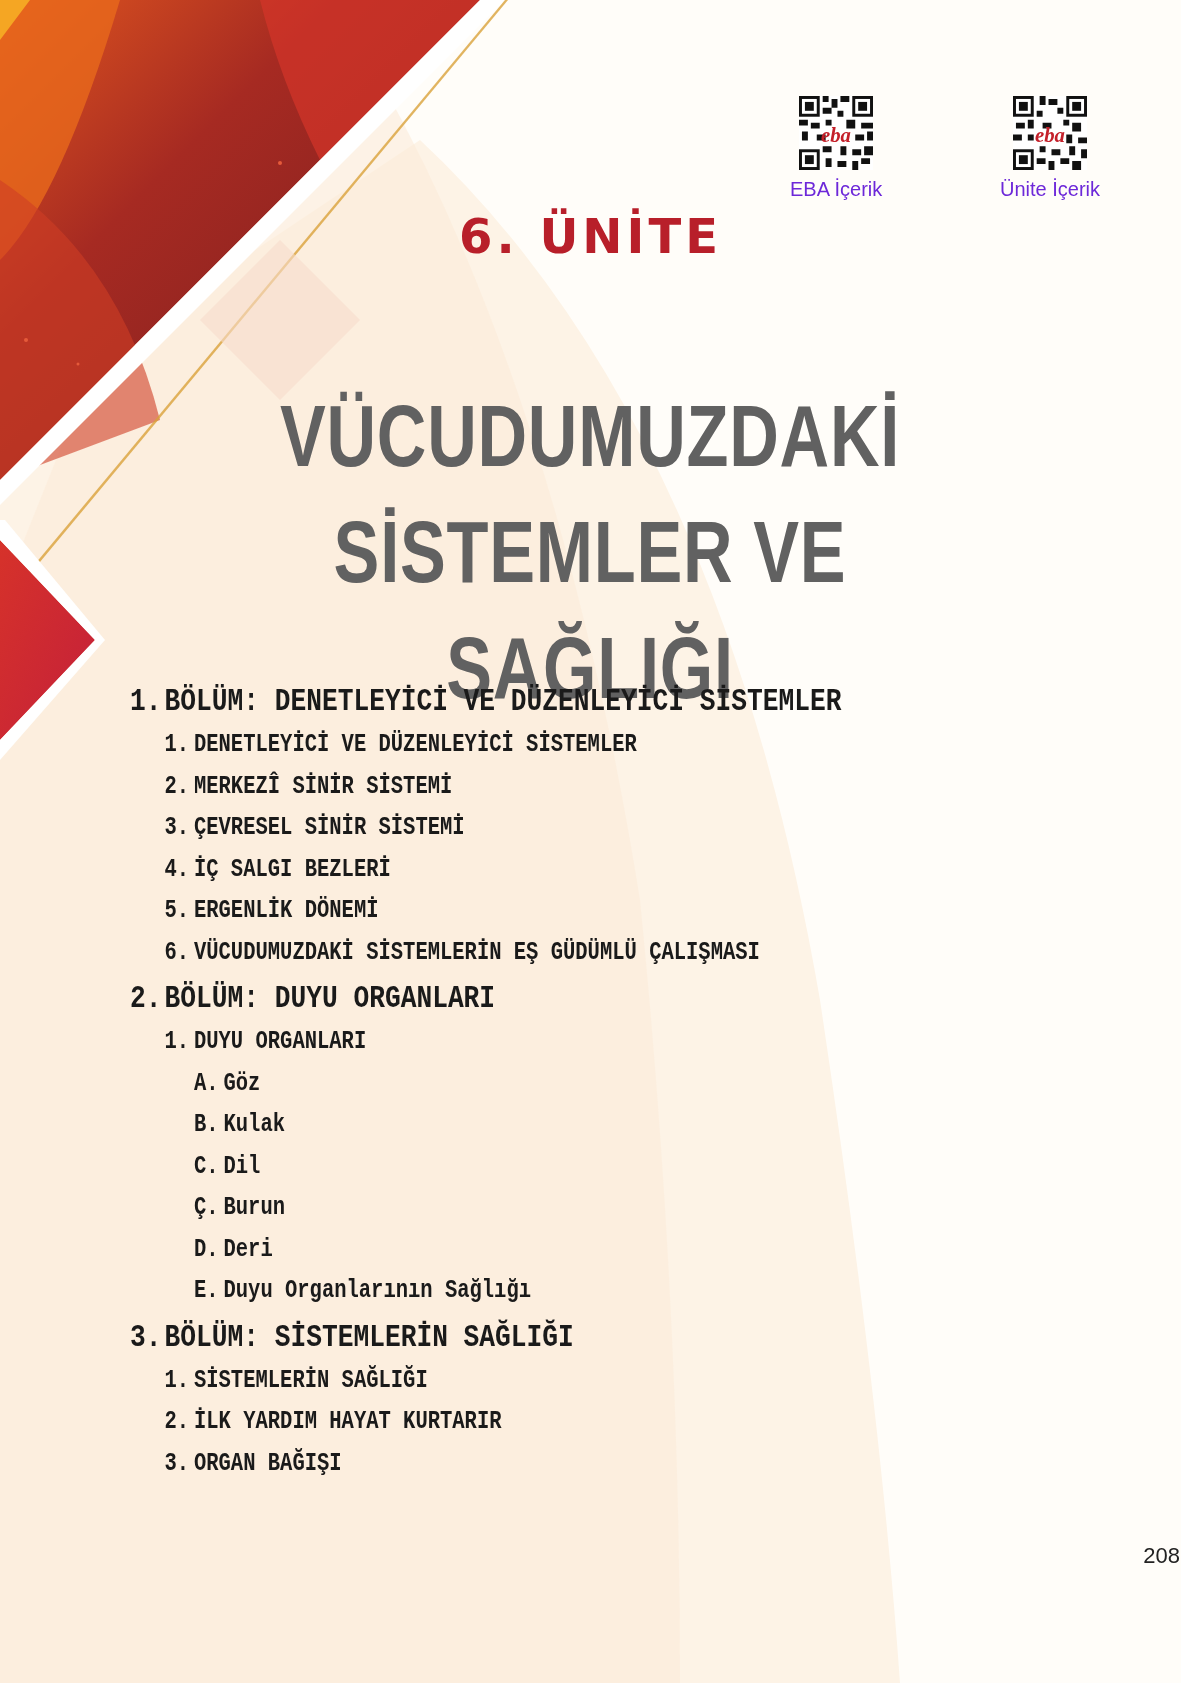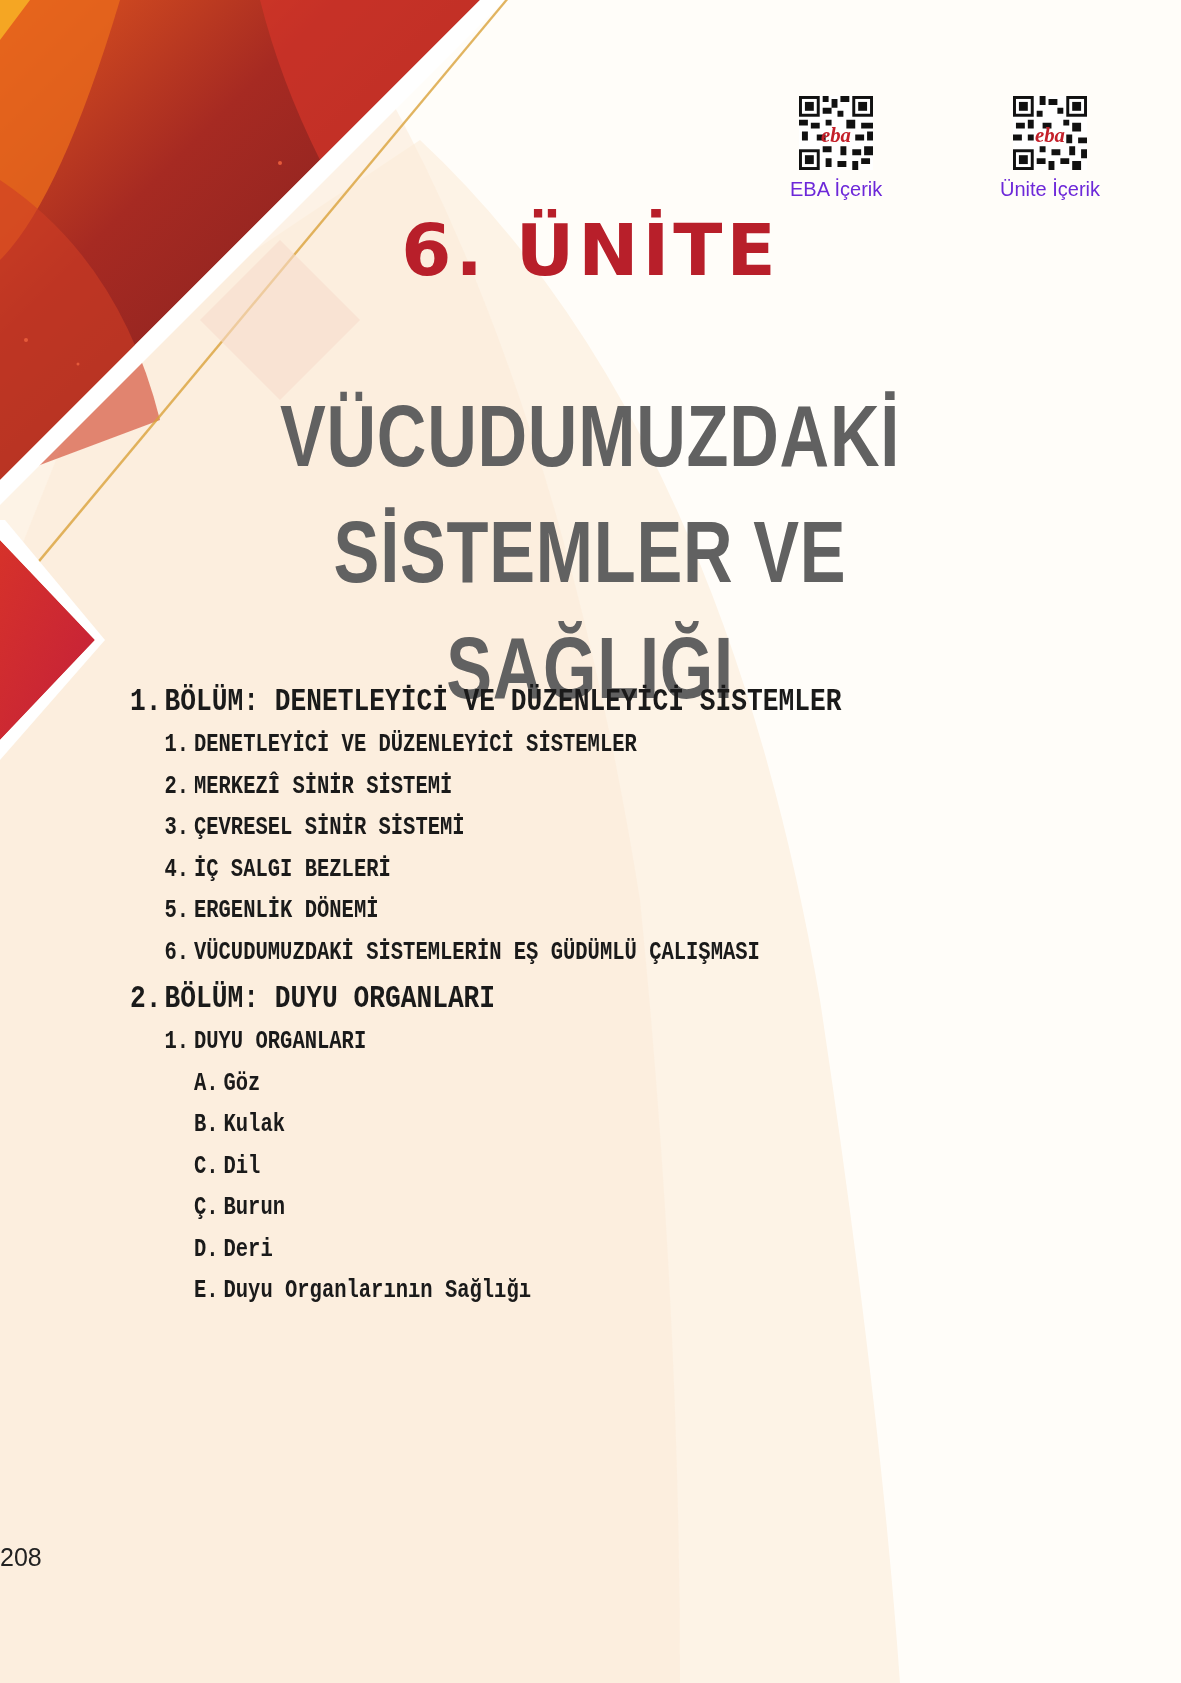--- a/index.html
+++ b/index.html
@@ -14,21 +14,21 @@
     .qr-group { position: absolute; top: 96px; text-align: right; }
     .qr-group.qr1 { left: 790px; }
     .qr-group.qr2 { left: 1000px; }
     .qr-box { width: 76px; height: 74px; margin: 0 auto; position: relative; }
     .qr-box svg { width: 76px; height: 74px; display: block; }
     .qr-label { font-size: 20px; color: #6d28d9; margin-top: 8px; white-space: nowrap; }
 
     .unit-no {
       position: absolute; left: 0; width: 1181px; top: 208px; text-align: center;
       font-family: "DejaVu Sans", sans-serif; font-weight: bold;
-      font-size: 72px; color: #b81f2a; letter-spacing: 4px;
+      font-size: 48px; color: #b81f2a; letter-spacing: 4px;
       transform: scaleX(1.0);
     }
     .unit-title {
       position: absolute; left: 150px; width: 880px; top: 378px; text-align: center;
       font-family: "Liberation Sans", sans-serif; font-weight: bold;
       font-size: 88px; line-height: 116px; color: #616161;
       transform: scaleX(0.78); transform-origin: center top;
       letter-spacing: 1px;
     }
 
@@ -44,22 +44,22 @@
       padding-left: 42px; transform: scaleX(0.82); transform-origin: left center; white-space: nowrap;
     }
     .item .num { display: inline-block; width: 36px; }
     .subitem {
       font-weight: bold; font-size: 25px; color: #1a1a1a; height: 41.5px; line-height: 41.5px;
       padding-left: 78px; transform: scaleX(0.82); transform-origin: left center; white-space: nowrap;
     }
     .subitem .num { display: inline-block; width: 36px; }
 
     .page-number {
-      position: absolute; left: 0; width: 1180px; top: 1543px; text-align: left;
-      font-size: 25px; color: #222;
+      position: absolute; left: 0; width: 1180px; top: 1543px; text-align: right;
+      font-size: 22px; color: #222;
     }
   </style>
 </head>
 <body>
 
 <div class="bg">
   <svg width="1181" height="1683" viewBox="0 0 1181 1683">
     <defs>
       <linearGradient id="redGrad" x1="0" y1="0" x2="1" y2="1">
         <stop offset="0" stop-color="#e0561f"></stop>
@@ -167,15 +167,23 @@
     </div>
     <div class="item"><span class="num">1.</span><span>DUYU ORGANLARI</span></div>
     <div class="subitem"><span class="num">A.</span><span>Göz</span></div>
     <div class="subitem"><span class="num">B.</span><span>Kulak</span></div>
     <div class="subitem"><span class="num">C.</span><span>Dil</span></div>
     <div class="subitem"><span class="num">Ç.</span><span>Burun</span></div>
     <div class="subitem"><span class="num">D.</span><span>Deri</span></div>
     <div class="subitem"><span class="num">E.</span><span>Duyu Organlarının Sağlığı</span></div>
   </div>
 
+  <div class="section">
+    <div class="section-title">
+      <span class="num">3.</span><span>BÖLÜM: SİSTEMLERİN SAĞLIĞI</span>
+    </div>
+    <div class="item"><span class="num">1.</span><span>SİSTEMLERİN SAĞLIĞI</span></div>
+    <div class="item"><span class="num">2.</span><span>İLK YARDIM HAYAT KURTARIR</span></div>
+    <div class="item"><span class="num">3.</span><span>ORGAN BAĞIŞI</span></div>
+  </div>
 </div>
 
 <div class="page-number">208</div>
 
 </body></html>

